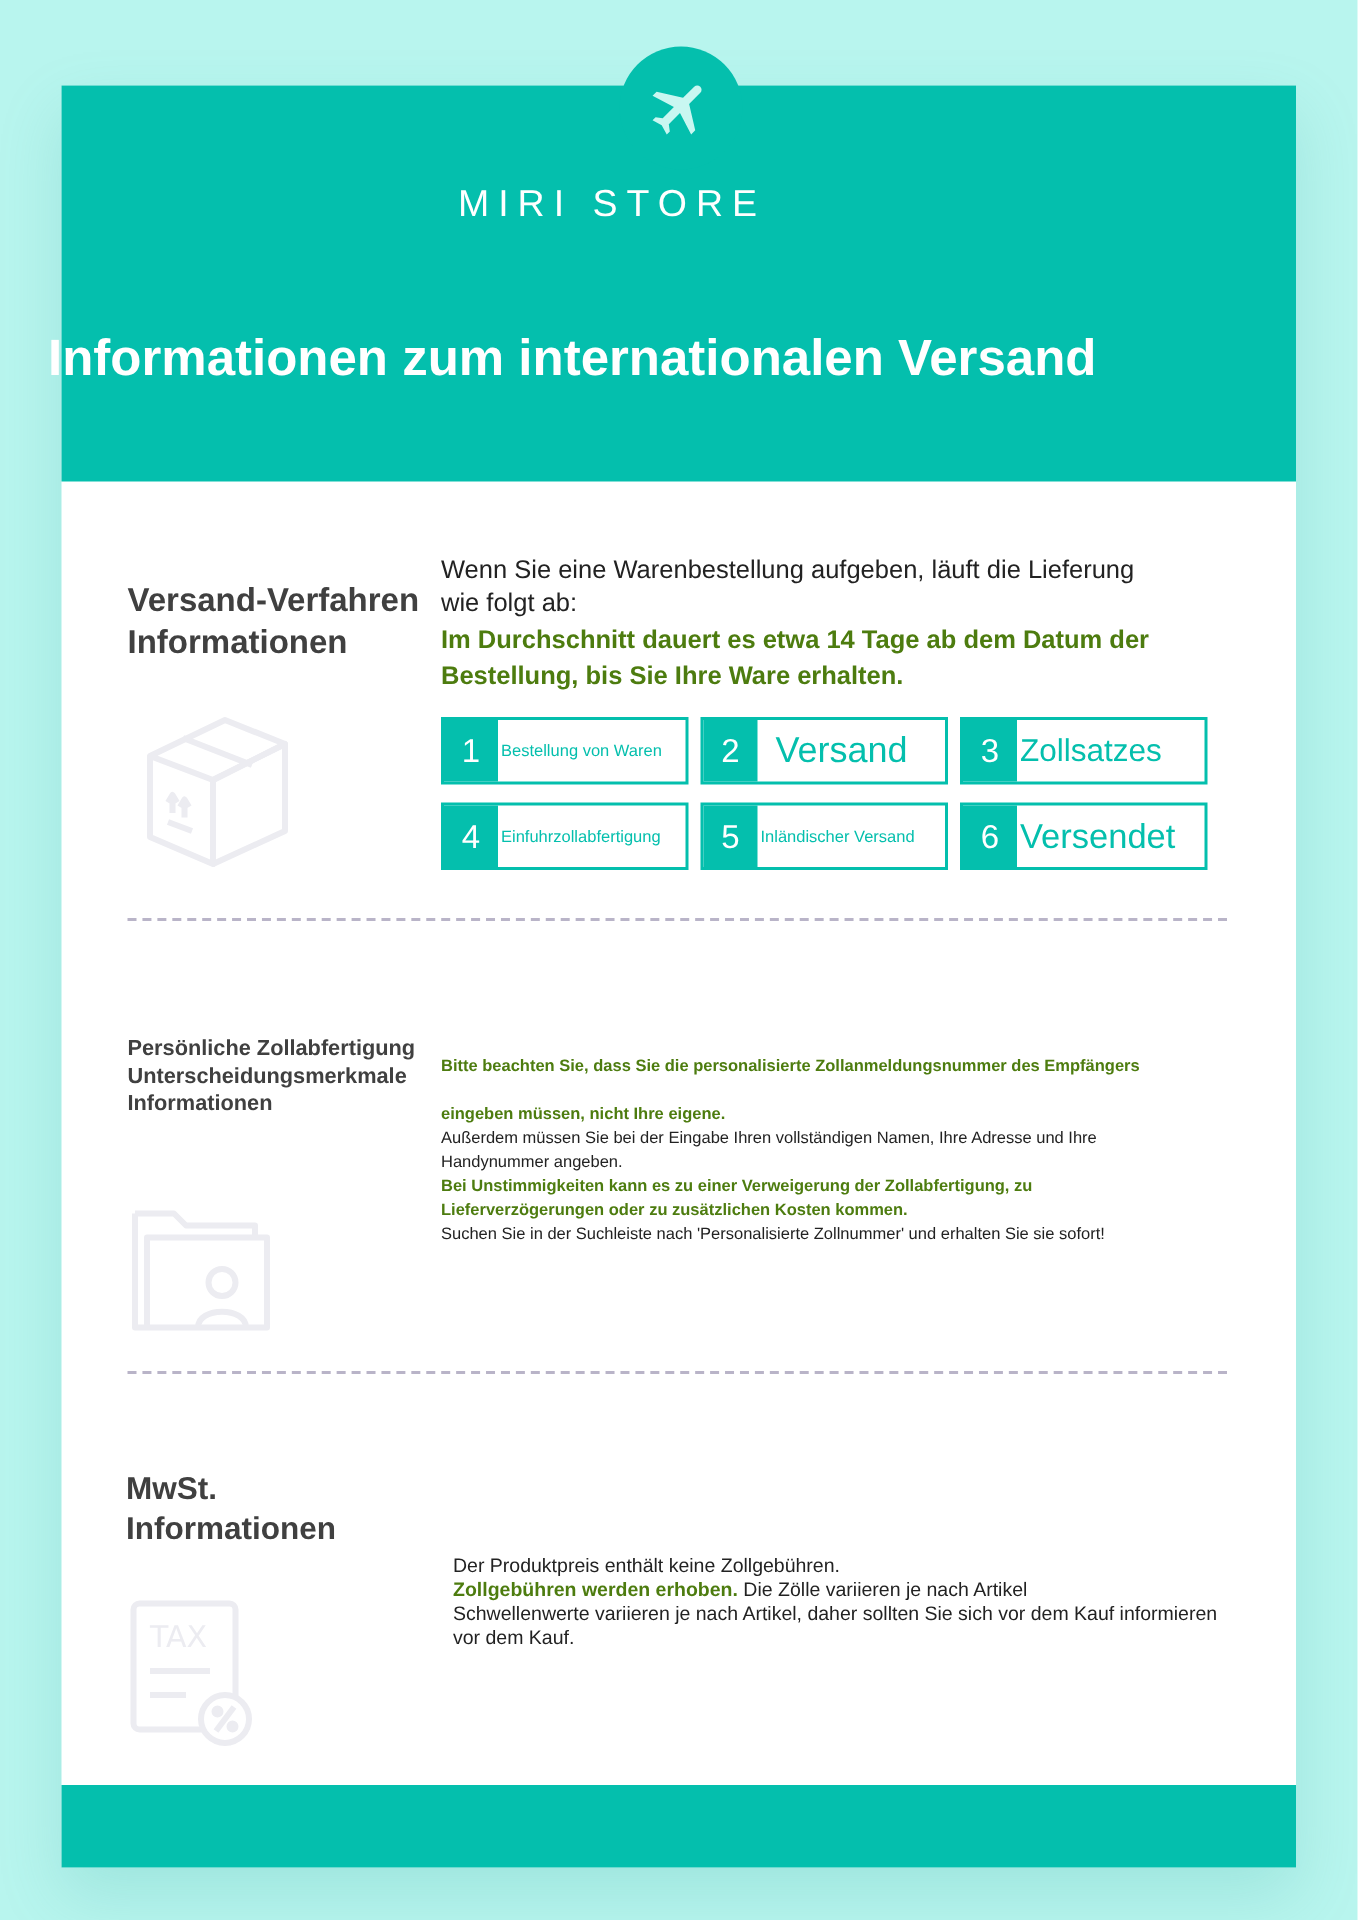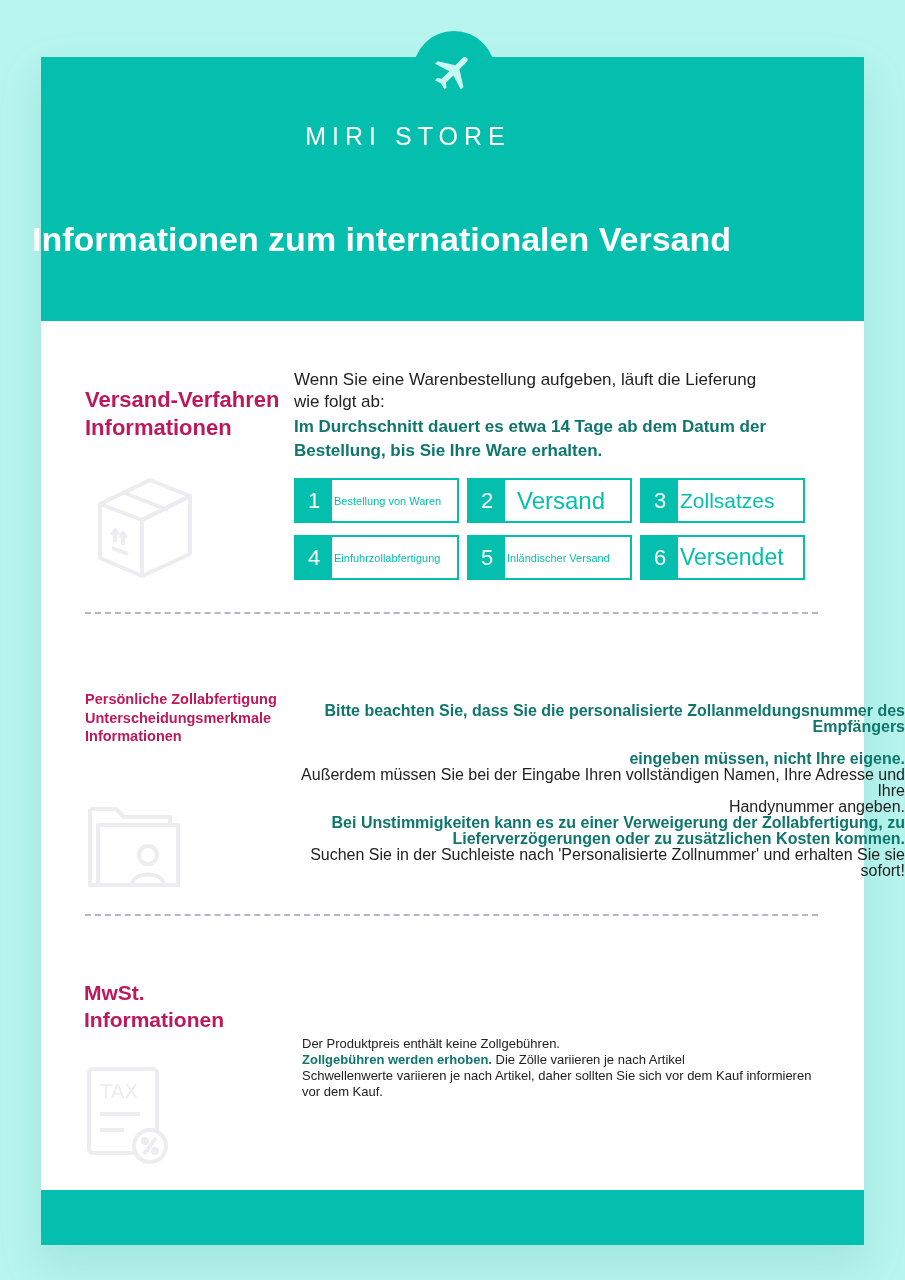--- a/index.html
+++ b/index.html
@@ -39,25 +39,25 @@
     position: absolute; top: 220px; left: 0; width: 763px;
     text-align: center; color: #ffffff;
     font-size: 34px; font-weight: 700;
   }
   .footer {
     position: absolute; left: 41px; top: 1190px;
     width: 823px; height: 55px;
     background: #04bfad;
   }
   .sec-title {
-    position: absolute; color: #be185d; font-weight: 700;
+    position: absolute; color: #404040; font-weight: 700;
   }
   .icon { position: absolute; }
   .txt { position: absolute; color: #222; }
-  .b { font-weight: 700; color: #0f766e; }
+  .b { font-weight: 700; color: #4d7c0f; }
   .step {
     position: absolute;
     width: 165px; height: 45px;
     border: 2px solid #04bfad;
     display: flex; align-items: center;
     background: #fff;
   }
   .step .num {
     width: 36px; height: 100%;
     background: #04bfad; color: #fff;
@@ -148,21 +148,21 @@
   <div>Informationen</div>
 </div>
 <svg class="icon" style="left:86px; top:805px;" width="96" height="84" viewBox="0 0 96 84">
   <g fill="none" stroke="#ececf1" stroke-width="4" stroke-linejoin="round">
     <path d="M4 4 L30 4 L38 12 L84 12 L84 20"></path>
     <path d="M4 4 L4 80 L92 80 L92 20 L12 20 L12 80"></path>
     <circle cx="62" cy="50" r="9"></circle>
     <path d="M46 80 C46 66 78 66 78 80"></path>
   </g>
 </svg>
-<div class="txt" style="left:294px; top:703px; font-size:16px; line-height:16px;text-align:right;">
+<div class="txt" style="left:294px; top:703px; font-size:11px; line-height:16px;">
   <div class="b">Bitte beachten Sie, dass Sie die personalisierte Zollanmeldungsnummer des Empfängers</div>
   <div style="height:16px;"></div>
   <div class="b">eingeben müssen, nicht Ihre eigene.</div>
   <div>Außerdem müssen Sie bei der Eingabe Ihren vollständigen Namen, Ihre Adresse und Ihre</div>
   <div>Handynummer angeben.</div>
   <div class="b">Bei Unstimmigkeiten kann es zu einer Verweigerung der Zollabfertigung, zu</div>
   <div class="b">Lieferverzögerungen oder zu zusätzlichen Kosten kommen.</div>
   <div>Suchen Sie in der Suchleiste nach 'Personalisierte Zollnummer' und erhalten Sie sie sofort!</div>
 </div>
 

